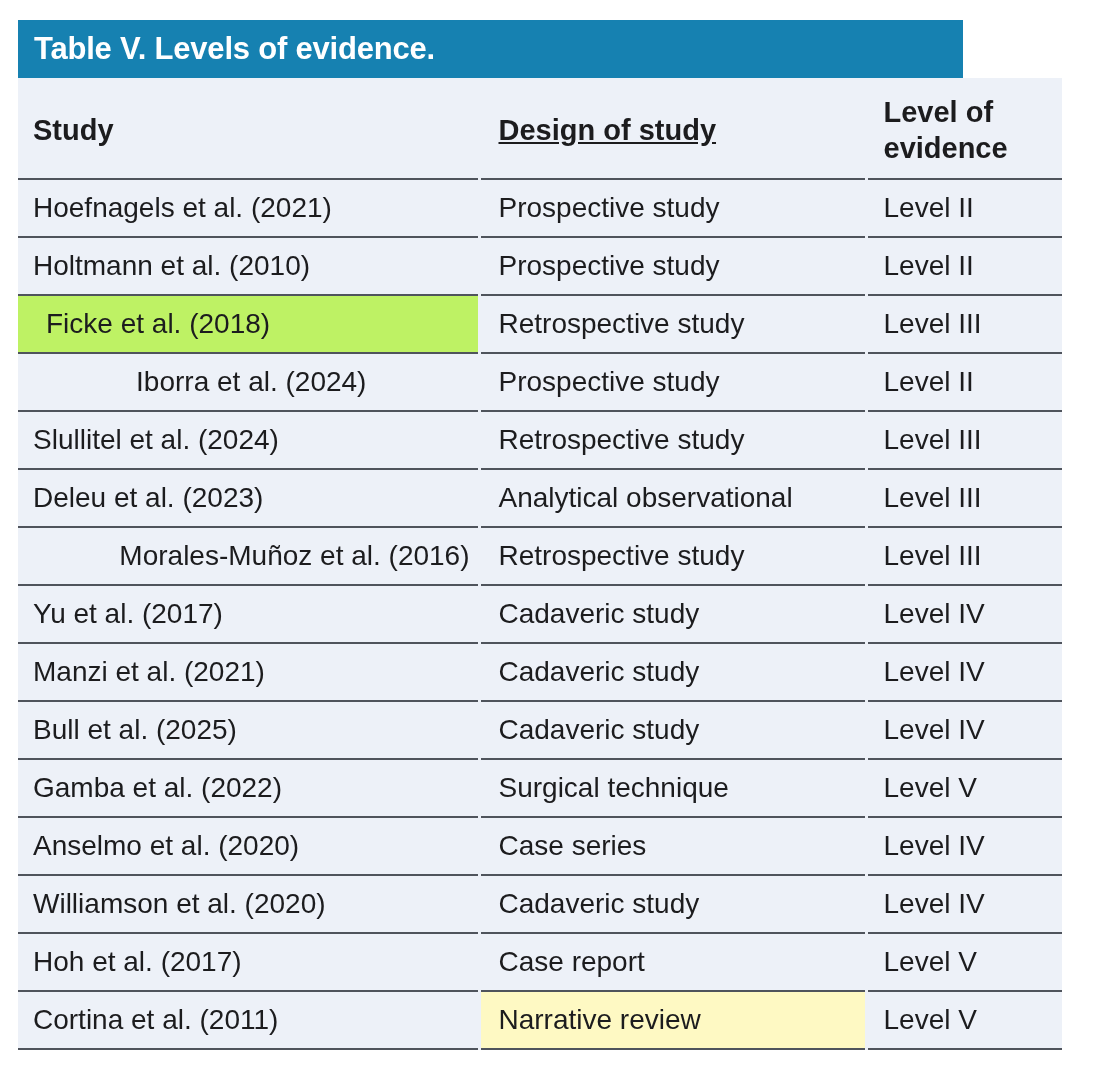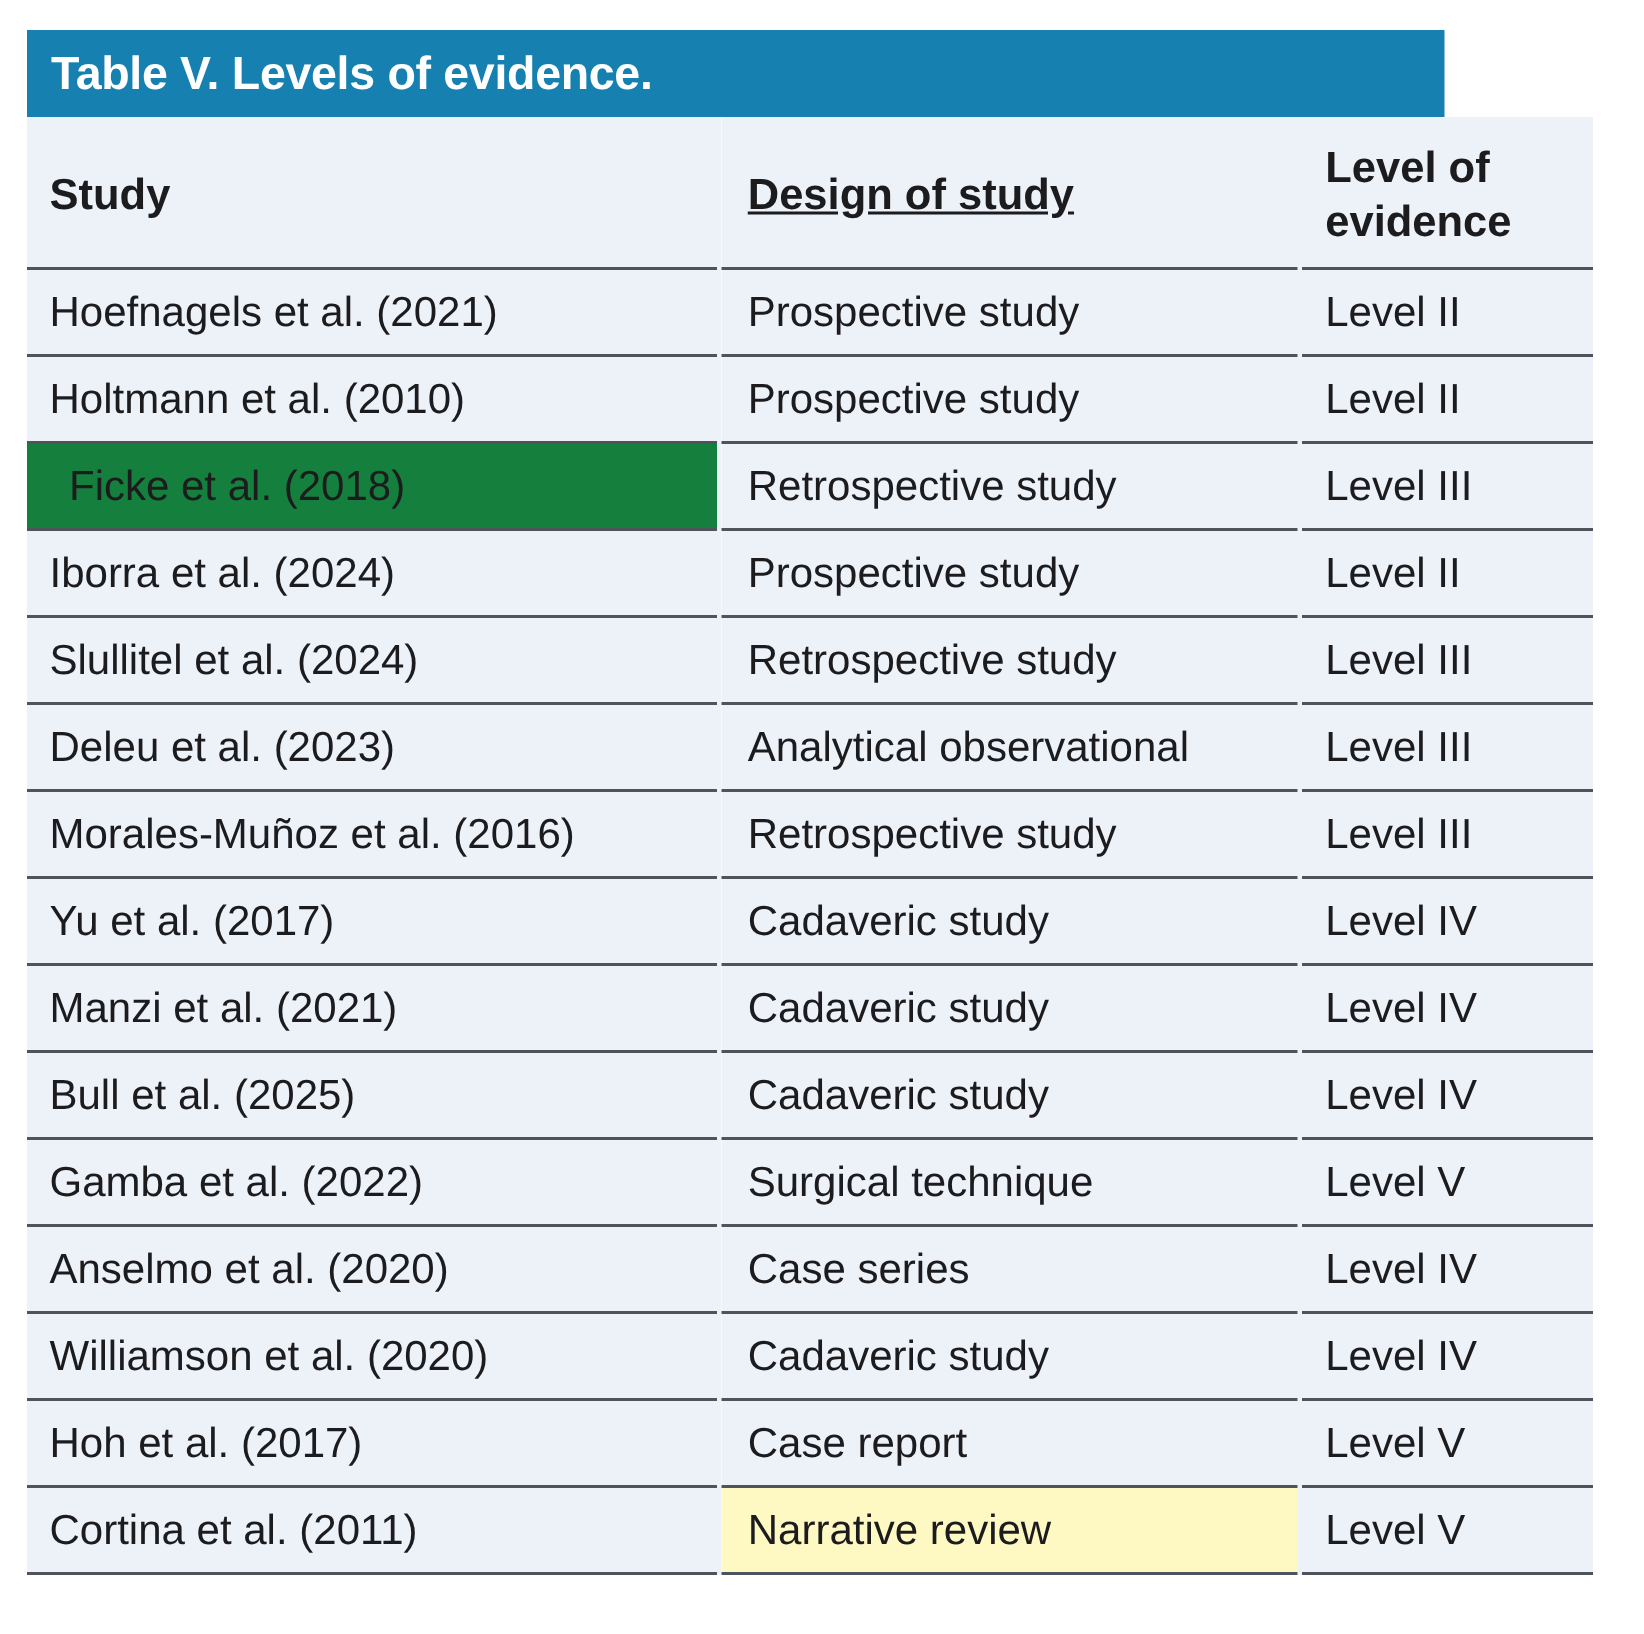--- a/index.html
+++ b/index.html
@@ -98,45 +98,45 @@
     <td style="background: rgb(237, 241, 248);">Level II</td>
   </tr>
 
   <tr>
     <td style="background: rgb(237, 241, 248);">Holtmann et al. (2010)</td>
     <td style="background: rgb(237, 241, 248);">Prospective study</td>
     <td style="background: rgb(237, 241, 248);">Level II</td>
   </tr>
 
   <tr>
-    <td style="background: #15803d; padding-left: 28px;">Ficke et al. (2018)</td>
+    <td style="background: #bef264; padding-left: 28px;">Ficke et al. (2018)</td>
     <td style="background: rgb(237, 241, 248);">Retrospective study</td>
     <td style="background: rgb(237, 241, 248);">Level III</td>
   </tr>
 
   <tr>
-    <td style="background: rgb(237, 241, 248);">Iborra et al. (2024)</td>
+    <td style="background: rgb(237, 241, 248); text-align: center;">Iborra et al. (2024)</td>
     <td style="background: rgb(237, 241, 248);">Prospective study</td>
     <td style="background: rgb(237, 241, 248);">Level II</td>
   </tr>
 
   <tr>
     <td style="background: rgb(237, 241, 248);">Slullitel et al. (2024)</td>
     <td style="background: rgb(237, 241, 248);">Retrospective study</td>
     <td style="background: rgb(237, 241, 248);">Level III</td>
   </tr>
 
   <tr>
     <td style="background: rgb(237, 241, 248);">Deleu et al. (2023)</td>
     <td style="background: rgb(237, 241, 248);">Analytical observational</td>
     <td style="background: rgb(237, 241, 248);">Level III</td>
   </tr>
 
   <tr>
-    <td style="background: rgb(237, 241, 248);">Morales-Muñoz et al. (2016)</td>
+    <td style="background: rgb(237, 241, 248); text-align: right;">Morales-Muñoz et al. (2016)</td>
     <td style="background: rgb(237, 241, 248);">Retrospective study</td>
     <td style="background: rgb(237, 241, 248);">Level III</td>
   </tr>
 
   <tr>
     <td style="background: rgb(237, 241, 248);">Yu et al. (2017)</td>
     <td style="background: rgb(237, 241, 248);">Cadaveric study</td>
     <td style="background: rgb(237, 241, 248);">Level IV</td>
   </tr>
 

